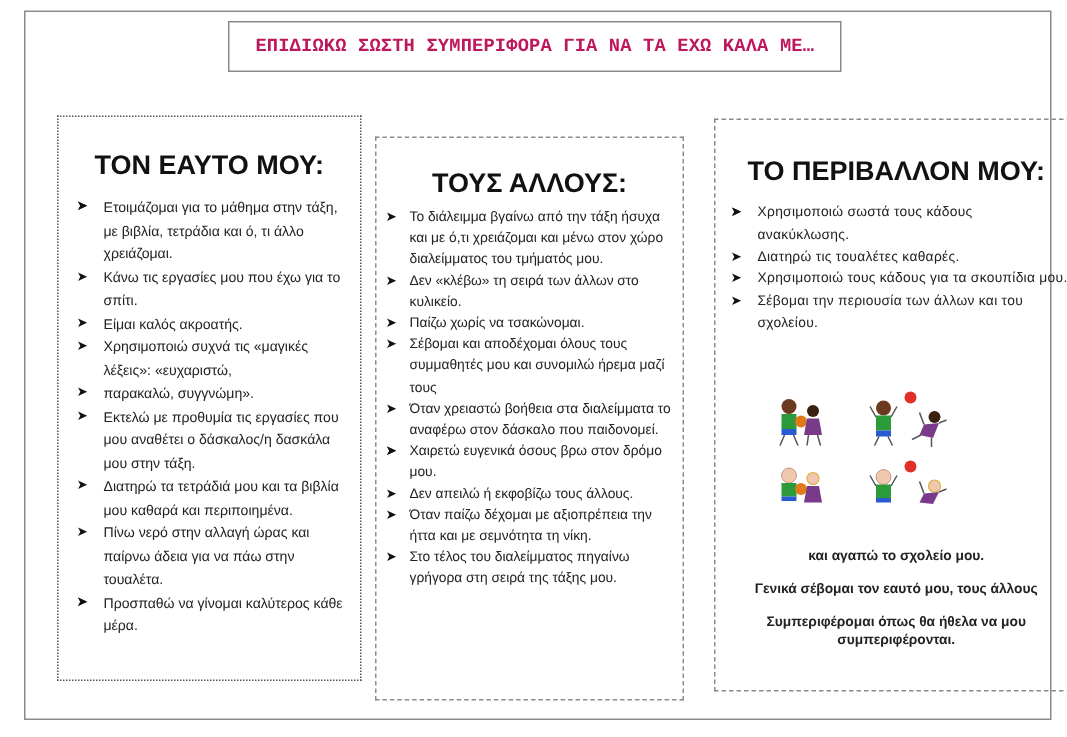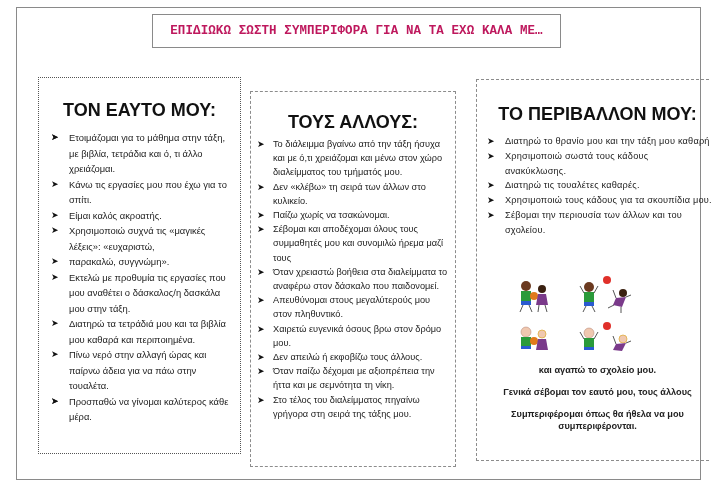--- a/index.html
+++ b/index.html
@@ -53,32 +53,32 @@
 </div>
 
 <div class="col col2">
   <h2>ΤΟΥΣ ΑΛΛΟΥΣ:</h2>
   <ul>
       <li><span class="bullet">➤</span><span>Το διάλειμμα βγαίνω από την τάξη ήσυχα και με ό,τι χρειάζομαι και μένω στον χώρο διαλείμματος του τμήματός μου.</span></li>
       <li><span class="bullet">➤</span><span>Δεν «κλέβω» τη σειρά των άλλων στο κυλικείο.</span></li>
       <li><span class="bullet">➤</span><span>Παίζω χωρίς να τσακώνομαι.</span></li>
       <li><span class="bullet">➤</span><span>Σέβομαι και αποδέχομαι όλους τους συμμαθητές μου και συνομιλώ ήρεμα μαζί τους</span></li>
       <li><span class="bullet">➤</span><span>Όταν χρειαστώ βοήθεια στα διαλείμματα το αναφέρω στον δάσκαλο που παιδονομεί.</span></li>
-      <li><span class="bullet">➤</span><span>Απευθύνομαι στους  μεγαλύτερούς μου στον πληθυντικό.</span></li>
+      <li><span class="bullet">➤</span></li>
       <li><span class="bullet">➤</span><span>Χαιρετώ ευγενικά όσους βρω στον δρόμο μου.</span></li>
       <li><span class="bullet">➤</span><span>Δεν απειλώ ή εκφοβίζω τους άλλους.</span></li>
       <li><span class="bullet">➤</span><span> Όταν παίζω δέχομαι με αξιοπρέπεια την ήττα και με σεμνότητα τη νίκη.</span></li>
       <li><span class="bullet">➤</span><span>Στο τέλος του διαλείμματος πηγαίνω γρήγορα στη σειρά της τάξης μου.</span></li>
     </ul>
 </div>
 
 <div class="col col3">
   <h2>ΤΟ ΠΕΡΙΒΑΛΛΟΝ ΜΟΥ:</h2>
   <ul>
-      <li><span class="bullet">➤</span><span>Διατηρώ το θρανίο μου και την τάξη μου καθαρή</span></li>
+      <li><span class="bullet">➤</span></li>
       <li><span class="bullet">➤</span><span>Χρησιμοποιώ σωστά τους κάδους ανακύκλωσης.</span></li>
       <li><span class="bullet">➤</span><span>Διατηρώ τις τουαλέτες καθαρές.</span></li>
       <li><span class="bullet">➤</span><span>Χρησιμοποιώ τους κάδους για τα σκουπίδια μου.</span></li>
       <li><span class="bullet">➤</span><span>Σέβομαι την περιουσία των άλλων και του σχολείου.</span></li>
     </ul>
 
   <div class="kids">
     <svg width="140" height="80" viewBox="0 0 140 80">
 
       <g>

